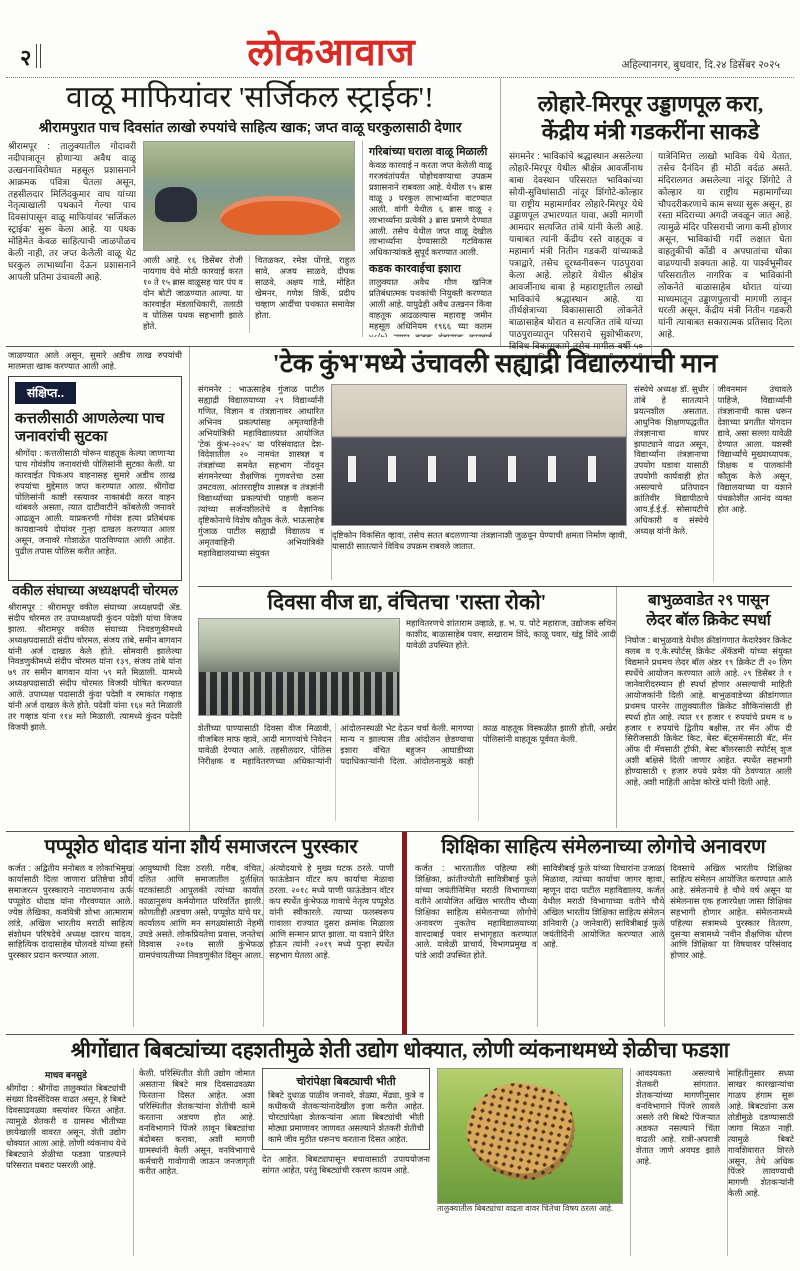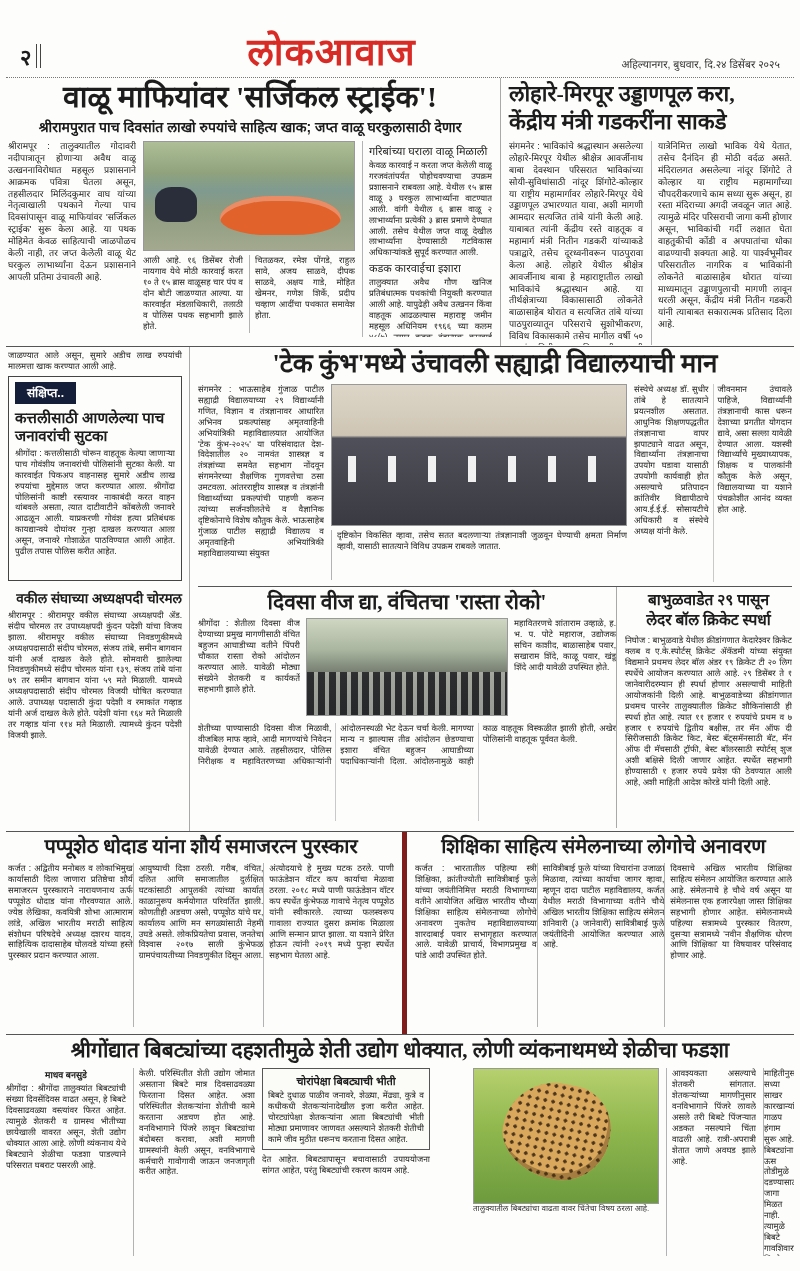--- a/index.html
+++ b/index.html
@@ -24,45 +24,45 @@
   .bt-s{ font-size:8.4px; line-height:1.3; text-align:justify; color:#262626;}
   .clip{ overflow:hidden; }
   .bl{ border-left:1px solid #b3b3b3; }
   .serifh{ font-family:"Liberation Serif","DejaVu Serif",serif; }
   .photo{ position:relative; border:1px solid #999; overflow:hidden; }
   .cap{ font-size:8px; color:#333; line-height:1.25; }
   
   .secA{ display:flex; height:268px; }
   .a-left{ width:494px; padding:2px 8px 0 2px; }
   .a-right{ flex:1; border-left:1px solid #a9a9a9; padding:2px 2px 0 8px; }
-  .h-main{ font-size:30px; font-weight:700; text-align:center; line-height:1.1; }
+  .h-main{ font-size:30px; font-weight:400; text-align:center; line-height:1.1; }
   .h-sub{ font-size:14px; font-weight:700; text-align:center; margin:4px 0 5px; }
   .a1-body{ display:flex; gap:7px; height:196px; overflow:hidden;}
   .a1-c1{ width:128px; }
   .a1-mid{ width:212px; }
   .photo1{ height:110px; background:linear-gradient(180deg,#aebf97 0%,#90a37c 28%,#7f9a90 45%,#8d9b7f 62%,#a3a98e 100%); }
   .boat{ position:absolute; right:6%; bottom:14%; width:58%; height:36%; background:#e2622b;
          border-radius:45% 45% 40% 40% / 60% 60% 45% 45%; box-shadow:inset 0 5px 0 rgba(255,255,255,.28);}
   .bike{ position:absolute; left:5%; bottom:26%; width:20%; height:32%; background:#2a2d3a; border-radius:40% 40% 30% 30%;}
   .a1-mini{ display:flex; gap:6px; margin-top:4px; height:78px; overflow:hidden;}
   .a1-mini > div{ flex:1; }
   .a1-c3{ flex:1; }
-  .subhd{ font-size:11px; font-weight:400; margin:2px 0 2px; }
-  .h-right{ font-size:22px; font-weight:800; line-height:1.25; }
+  .subhd{ font-size:11px; font-weight:700; margin:2px 0 2px; }
+  .h-right{ font-size:22px; font-weight:800; text-align:center; line-height:1.25;margin-top:10px; }
   .a2-body{ display:flex; gap:8px; margin-top:6px; height:204px; overflow:hidden;}
   .a2-body > div{ flex:1; }
   
   .secB{ display:flex; height:484px; }
   .rail{ width:184px; border-right:1px solid #a9a9a9; padding:3px 7px 0 2px; }
   .brief-box{ border:1px solid #444; padding:5px 6px 4px; margin-top:4px; }
   .brief-label{ display:inline-block; background:#141e38; color:#fff; font-weight:800;
                 font-size:12px; padding:2px 12px 3px; }
   .brief-h{ font-size:15px; font-weight:800; line-height:1.2; margin:5px 0 2px; }
   .brief-body{ height:128px; overflow:hidden; margin-top:3px;}
-  .law-h{ font-size:13.5px; font-weight:800; text-align:right; margin:8px 0 3px; }
+  .law-h{ font-size:13.5px; font-weight:800; text-align:center; margin:0 0 3px; }
   .law-body{ height:196px; overflow:hidden; }
   .bmain{ flex:1; padding:2px 2px 0 8px; }
   .tek-h{ font-size:26px; font-weight:800; text-align:center; line-height:1.15; }
   .tek-body{ display:flex; gap:7px; margin-top:5px; height:198px; overflow:hidden;}
   .tek-c1{ width:126px; }
   .tek-pw{ width:296px; }
   .photo2{ height:142px;
     background-image:
       repeating-linear-gradient(90deg, transparent 0 16px, rgba(255,255,255,.92) 16px 24px, transparent 24px 40px),
       linear-gradient(180deg,#ddd6c8 0%,#cec5b4 36%,#50505a 38%,#3a3a42 100%);
@@ -96,21 +96,21 @@
   .c-h{ font-size:20px; font-weight:800; text-align:center; line-height:1.15; }
   .c-cols{ display:flex; gap:0; margin-top:5px; height:164px; overflow:hidden;}
   .c-cols > div{ flex:1; }
   
   .secD{ padding-top:3px; height:227px; }
   .d-h{ font-size:21px; font-weight:800; text-align:center; line-height:1.15;
         font-family:"Liberation Serif","DejaVu Serif",serif;}
   .d-row{ display:flex; gap:7px; margin-top:6px; height:188px; overflow:hidden;}
   .d-byl{ font-size:9px; font-weight:800; text-align:center; margin-bottom:2px;}
   .d-c1{ width:120px; } .d-c2{ width:122px; } .d-c3{ width:168px; }
-  .d-c4{ width:186px;margin-left:36px; } .d-c5{ width:90px; } .d-c6{ flex:1; }
+  .d-c4{ width:186px; } .d-c5{ width:90px; } .d-c6{ flex:1; }
   .lbox{ border:1px solid #555; padding:4px 5px; background:#fbfbf7;}
   .lbox-t{ font-size:11px; font-weight:800; text-align:center; margin-bottom:2px;}
   .photo4{ height:136px; background:linear-gradient(180deg,#b6d06e 0%,#8fb74e 45%,#6d9b3d 100%);}
   .leo{ position:absolute; left:16%; top:10%; width:58%; height:72%;
         background-color:#d9a85c;
         background-image:radial-gradient(#4a331a 1.5px, transparent 2px);
         background-size:8px 8px;
         border-radius:50% 40% 45% 55%/55% 45% 50% 45%; transform:rotate(12deg);
         box-shadow:inset -4px -6px 0 rgba(70,45,15,.35);}
 </style>
@@ -179,34 +179,33 @@
       <div class="bt-s law-body">श्रीरामपूर : श्रीरामपूर वकील संघाच्या अध्यक्षपदी ॲड. संदीप चोरमल तर उपाध्यक्षपदी कुंदन पदेशी यांचा विजय झाला. श्रीरामपूर वकील संघाच्या निवडणुकीमध्ये अध्यक्षपदासाठी संदीप चोरमल, संजय तांबे, समीन बागवान यांनी अर्ज दाखल केले होते. सोमवारी झालेल्या निवडणुकीमध्ये संदीप चोरमल यांना १३९, संजय तांबे यांना ७९ तर समीन बागवान यांना ५९ मते मिळाली. यामध्ये अध्यक्षपदासाठी संदीप चोरमल विजयी घोषित करण्यात आले. उपाध्यक्ष पदासाठी कुंदा पदेशी व रमाकांत गव्हाड यांनी अर्ज दाखल केले होते. पदेशी यांना १६४ मते मिळाली तर गव्हाड यांना ११४ मते मिळाली. त्यामध्ये कुंदन पदेशी विजयी झाले.</div>
     </div>
 
     <div class="bmain">
       <div class="tek-h serifh">'टेक कुंभ'मध्ये उंचावली सह्याद्री विद्यालयाची मान</div>
       <div class="tek-body">
         <div class="tek-c1 bt-s clip">संगमनेर : भाऊसाहेब गुंजाळ पाटील सह्याद्री विद्यालयाच्या २९ विद्यार्थ्यांनी गणित, विज्ञान व तंत्रज्ञानावर आधारित अभिनव प्रकल्पांसह अमृतवाहिनी अभियांत्रिकी महाविद्यालयात आयोजित 'टेक कुंभ-२०२५' या परिसंवादात देश-विदेशातील २० नामवंत शास्त्रज्ञ व तंत्रज्ञांच्या समवेत सहभाग नोंदवून संगमनेरच्या शैक्षणिक गुणवत्तेचा ठसा उमटवला. आंतरराष्ट्रीय शास्त्रज्ञ व तंत्रज्ञांनी विद्यार्थ्यांच्या प्रकल्पांची पाहणी करून त्यांच्या सर्जनशीलतेचे व वैज्ञानिक दृष्टिकोनाचे विशेष कौतुक केले. भाऊसाहेब गुंजाळ पाटील सह्याद्री विद्यालय व अमृतवाहिनी अभियांत्रिकी महाविद्यालयाच्या संयुक्त</div>
         <div class="tek-pw">
           <div class="photo photo2"></div>
           <div class="tek-caps">
-            <div class="bt-s bl" style="padding-left:5px;">दृष्टिकोन विकसित व्हावा, तसेच सतत बदलणाऱ्या तंत्रज्ञानाशी जुळवून घेण्याची क्षमता निर्माण व्हावी, यासाठी सातत्याने विविध उपक्रम राबवले जातात.</div>
+            <div class="bt-s bl" style="">दृष्टिकोन विकसित व्हावा, तसेच सतत बदलणाऱ्या तंत्रज्ञानाशी जुळवून घेण्याची क्षमता निर्माण व्हावी, यासाठी सातत्याने विविध उपक्रम राबवले जातात.</div>
           </div>
         </div>
         <div class="tek-cr">
           <div class="bt-s">संस्थेचे अध्यक्ष डॉ. सुधीर तांबे हे सातत्याने प्रयत्नशील असतात. आधुनिक शिक्षणपद्धतीत तंत्रज्ञानाचा वापर झपाट्याने वाढत असून, विद्यार्थ्यांना तंत्रज्ञानाचा उपयोग घडावा यासाठी उपयोगी कार्यवाही होत असल्याचे प्रतिपादन क्रांतिवीर विद्यापीठाचे आय.ई.ई.ई. सोसायटीचे अधिकारी व संस्थेचे अध्यक्ष यांनी केले.</div>
           <div class="bt-s" style="margin-top:4px;">जीवनमान उंचावले पाहिजे, विद्यार्थ्यांनी तंत्रज्ञानाची कास धरून देशाच्या प्रगतीत योगदान द्यावे, असा सल्ला यावेळी देण्यात आला. यशस्वी विद्यार्थ्यांचे मुख्याध्यापक, शिक्षक व पालकांनी कौतुक केले असून, विद्यालयाच्या या यशाने पंचक्रोशीत आनंद व्यक्त होत आहे.</div>
         </div>
       </div>
 
       <div class="powrow">
         <div class="pow">
           <div class="pow-h serifh">दिवसा वीज द्या, वंचितचा 'रास्ता रोको'</div>
           <div class="pow-body">
-            <div class="pow-c1 bt-s clip">श्रीगोंदा : शेतीला दिवसा वीज देण्याच्या प्रमुख मागणीसाठी वंचित बहुजन आघाडीच्या वतीने पिंपरी चौकात रास्ता रोको आंदोलन करण्यात आले. यावेळी मोठ्या संख्येने शेतकरी व कार्यकर्ते सहभागी झाले होते.</div>
             <div class="photo photo3"></div>
             <div class="pow-c3 bt-s clip">महावितरणचे शांताराम उव्हाळे, ह. भ. प. पोटे महाराज, उद्योजक सचिन काशीद, बाळासाहेब पवार, सखाराम शिंदे, काळू पवार, खंडू शिंदे आदी यावेळी उपस्थित होते.</div>
           </div>
           <div class="pow-below bt-s">शेतीच्या पाण्यासाठी दिवसा वीज मिळावी, वीजबिल माफ व्हावे, आदी मागण्यांचे निवेदन यावेळी देण्यात आले. तहसीलदार, पोलिस निरीक्षक व महावितरणच्या अधिकाऱ्यांनी आंदोलनस्थळी भेट देऊन चर्चा केली. मागण्या मान्य न झाल्यास तीव्र आंदोलन छेडण्याचा इशारा वंचित बहुजन आघाडीच्या पदाधिकाऱ्यांनी दिला. आंदोलनामुळे काही काळ वाहतूक विस्कळीत झाली होती, अखेर पोलिसांनी वाहतूक पूर्ववत केली.</div>
         </div>
         <div class="cricket">
           <div class="cr-h serifh">
             <div>बाभुळवाडेत २९ पासून</div>
             <div>लेदर बॉल क्रिकेट स्पर्धा</div>
           </div>

